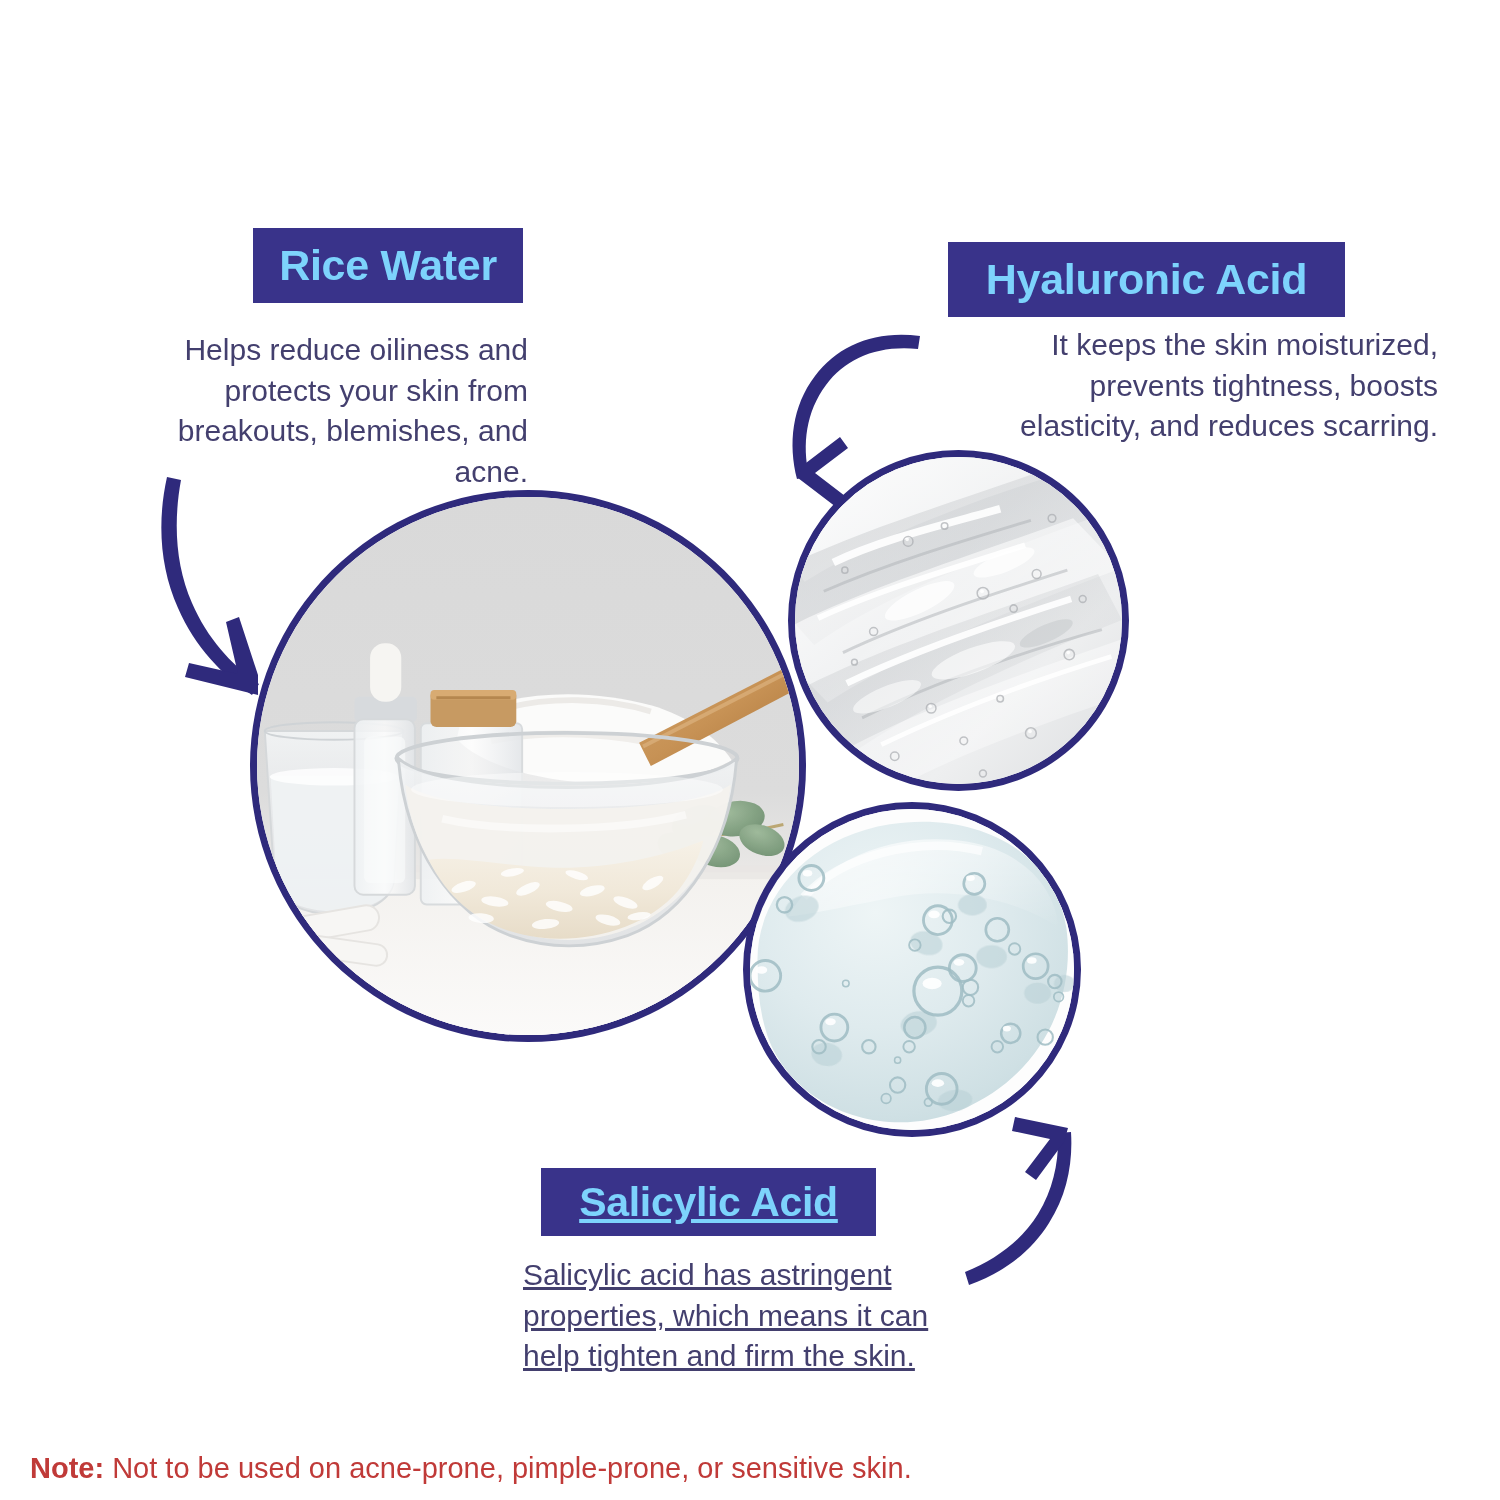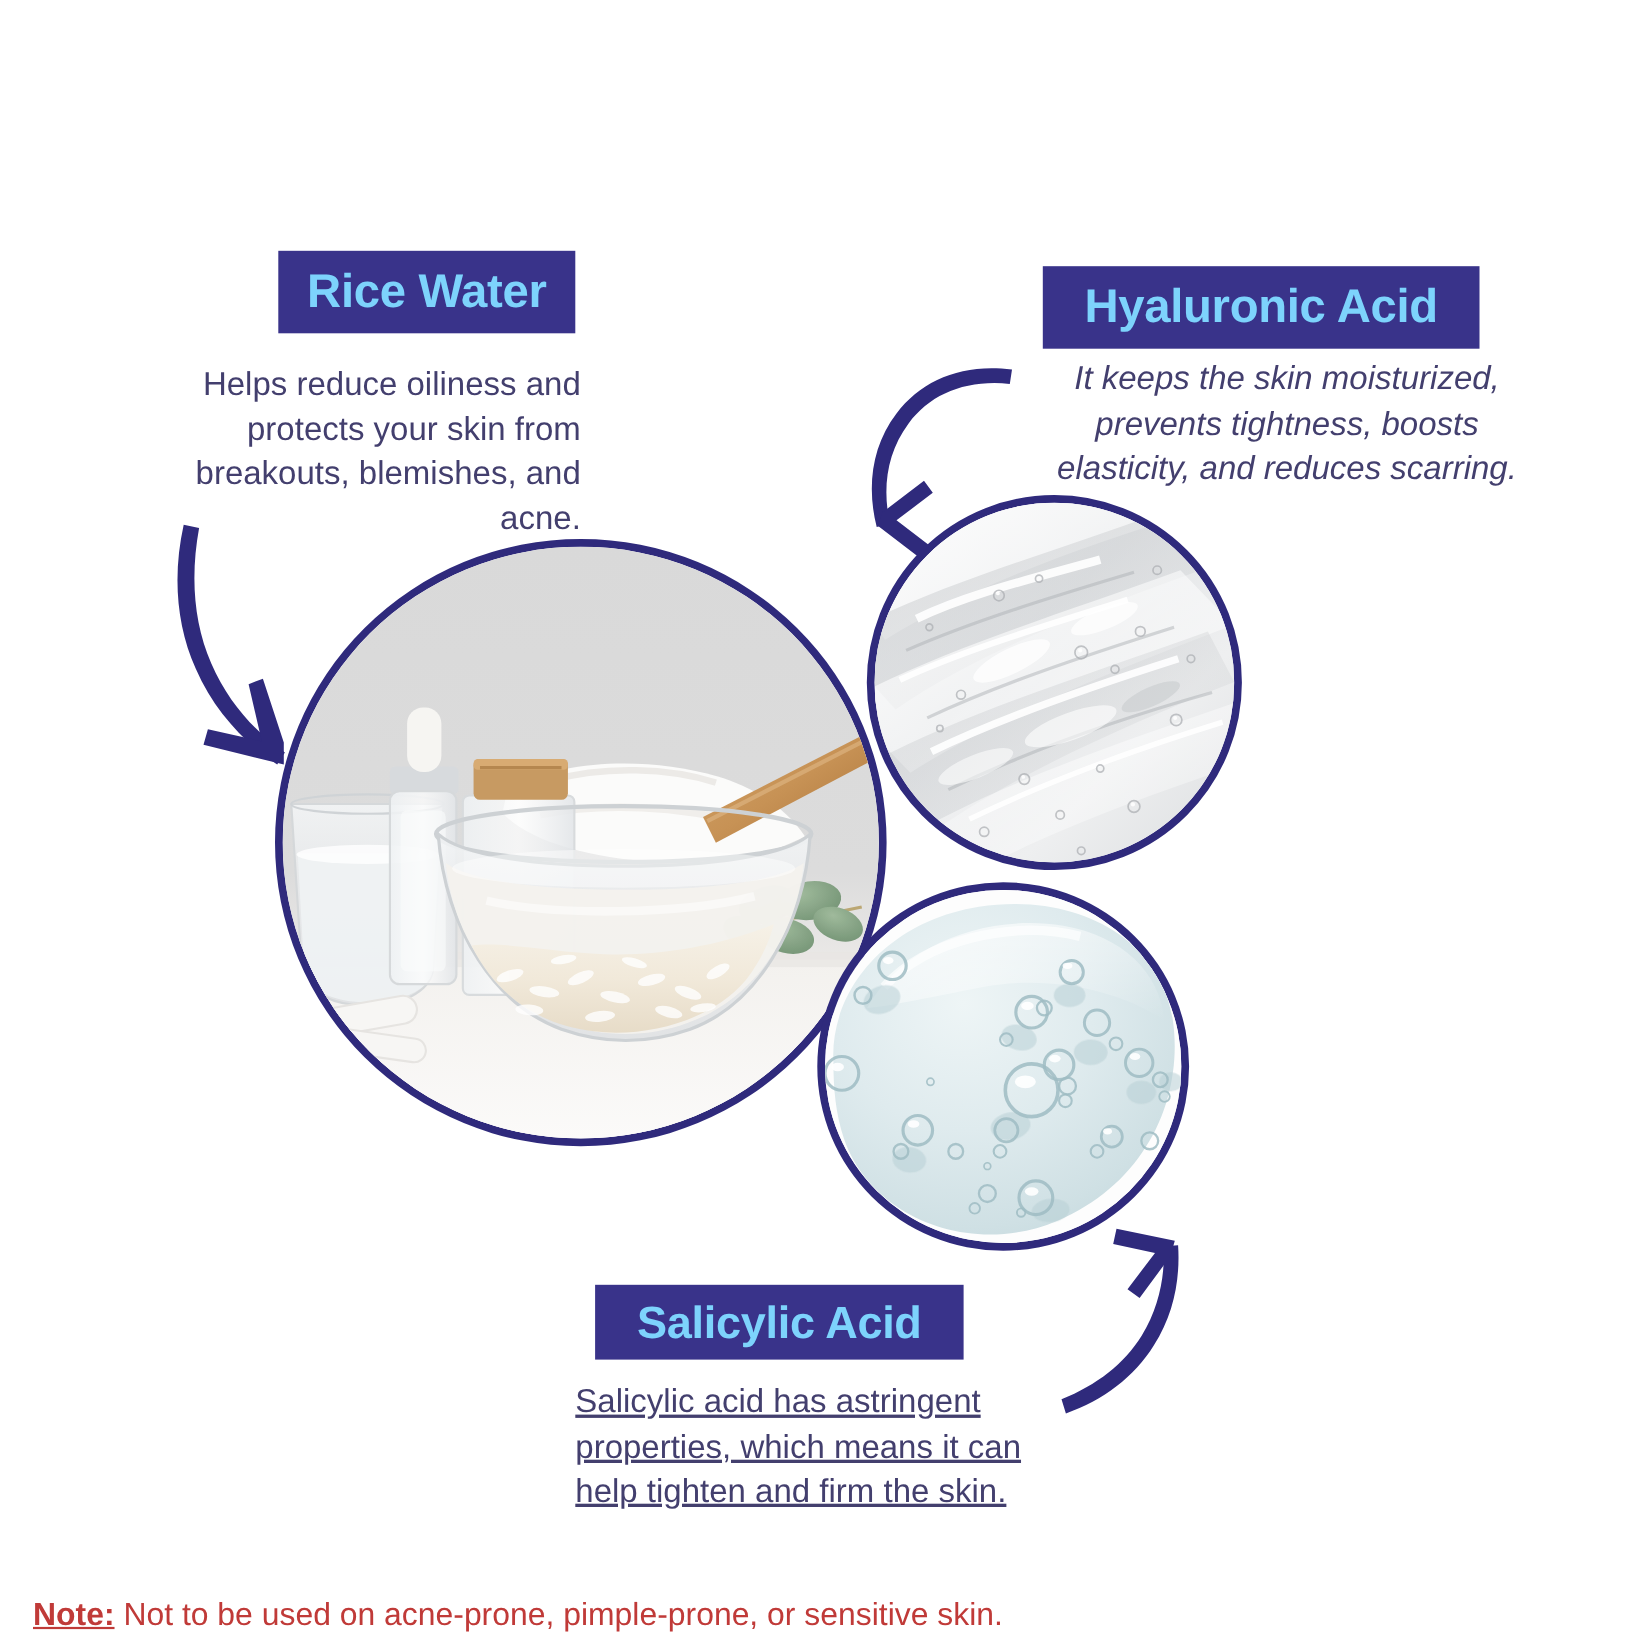--- a/index.html
+++ b/index.html
@@ -40,40 +40,40 @@
   #badge-hyaluronic {
     left: 948px; top: 230px;
     width: 397px; height: 75px;
     font-size: 43px;
     margin-top: 12px;
   }
   #badge-salicylic {
     left: 541px; top: 1168px;
     width: 335px; height: 68px;
     font-size: 41px;
+    text-decoration: underline;
   }
 
   
   .desc {
     position: absolute;
     color: #433F6E;
     font-size: 30px;
     line-height: 1.35;
     box-sizing: border-box;
   }
   #desc-rice {
     left: 160px; top: 330px;
     width: 368px;
     text-align: right;
   }
   #desc-hyaluronic {
-    left: 950px; top: 325px;
+    left: 998px; top: 325px;
     width: 440px;
-    text-align: center;
-    font-style: italic;
+    text-align: right;
   }
   #desc-salicylic {
     left: 523px; top: 1255px;
     width: 440px;
     text-align: left;
     text-decoration: underline;
   }
 
   
   .circle {
@@ -111,21 +111,21 @@
   }
 
   
   #note {
     position: absolute;
     left: 30px; top: 1452px;
     font-size: 29px;
     color: #C03A38;
     white-space: nowrap;
   }
-  #note b { font-weight: bold; text-decoration: underline; }
+  #note b { font-weight: bold; }
 </style>
 </head>
 <body>
 
 <div id="canvas">
 
   <div class="badge" id="badge-rice">
     <span>Rice Water</span>
   </div>
 

